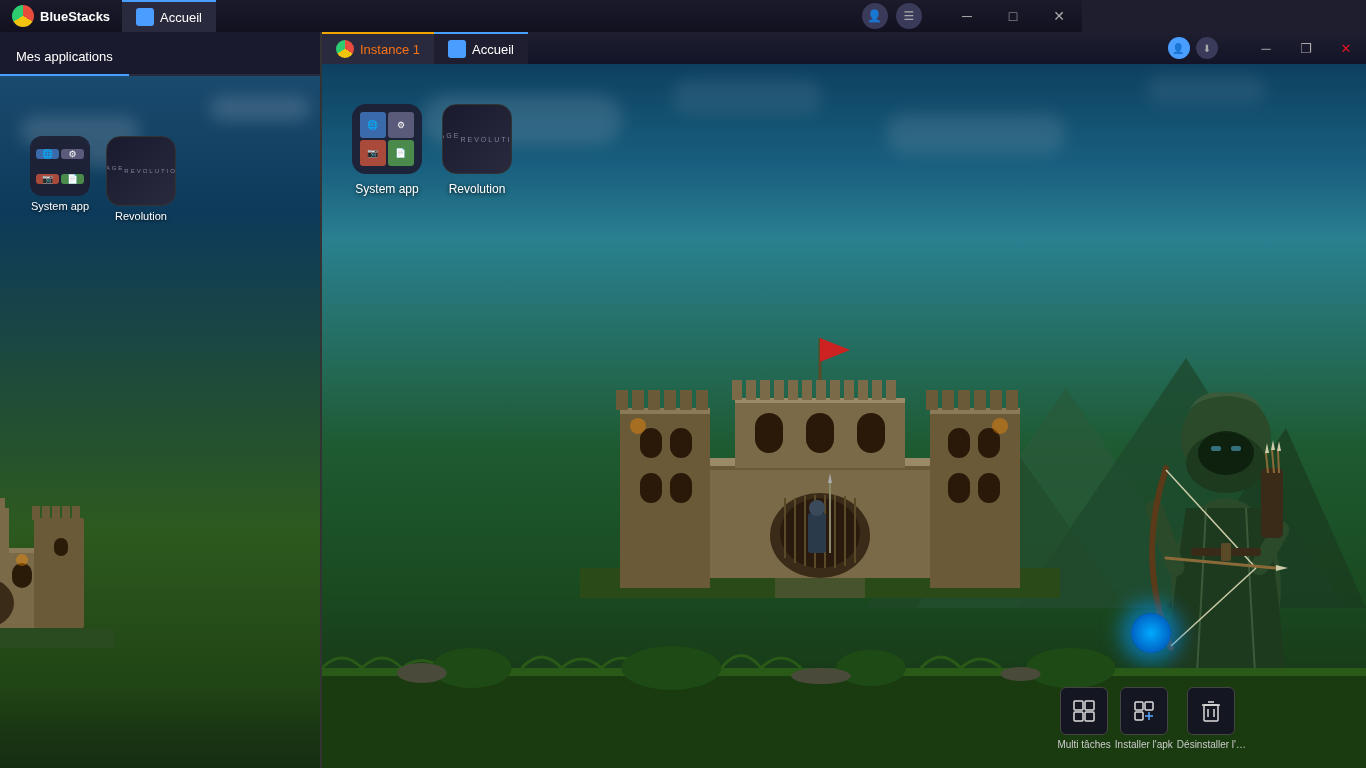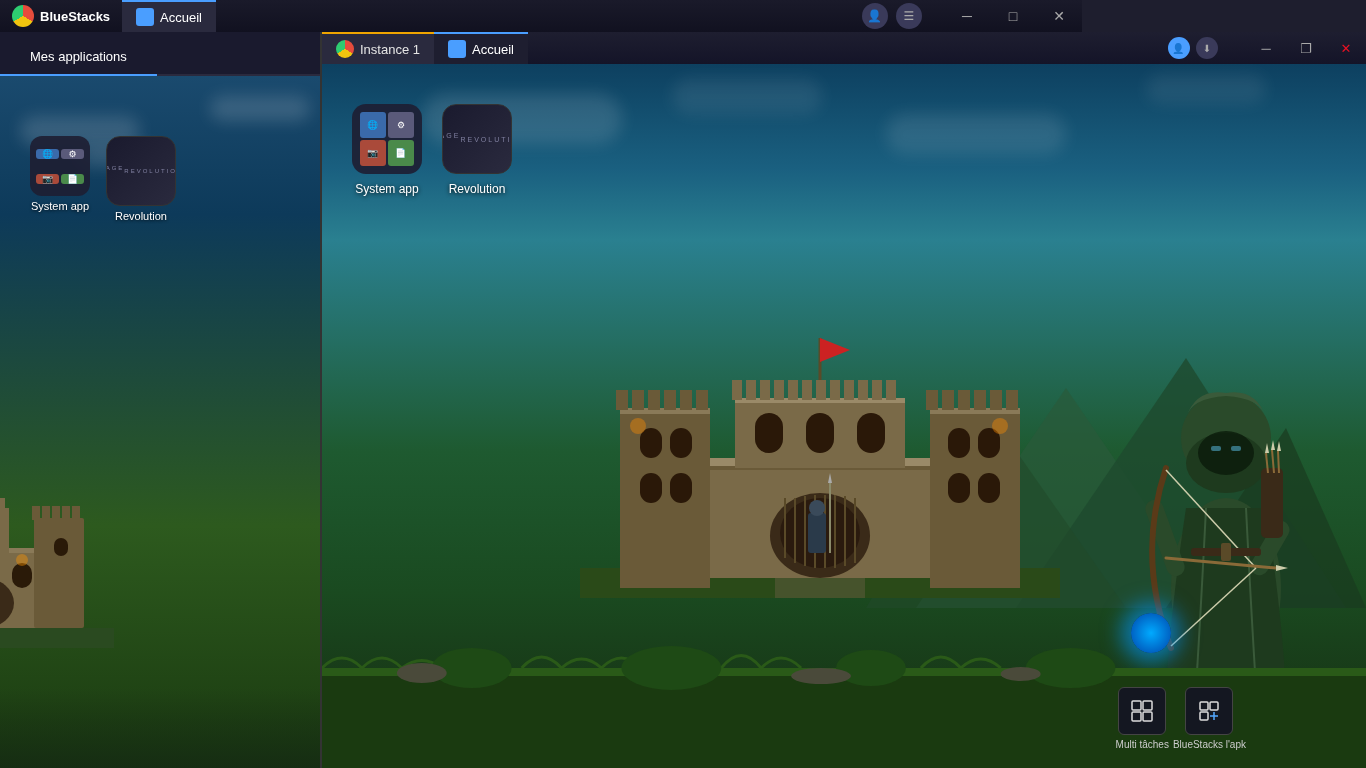--- a/index.html
+++ b/index.html
@@ -125,21 +125,21 @@
     #left-nav {
       height: 44px;
       background: #1a1a2e;
       display: flex;
       align-items: flex-end;
       border-bottom: 2px solid #2a2a3e;
       position: relative;
       z-index: 2;
     }
     .left-nav-tab {
-      padding: 10px 30px;
+      padding: 10px 16px;
       color: #ccc;
       font-size: 13px;
       cursor: pointer;
       position: relative;
     }
     .left-nav-tab.active {
       color: #fff;
       border-bottom: 2px solid #4a9eff;
       margin-bottom: -2px;
     }
@@ -236,21 +236,21 @@
       gap: 6px;
       cursor: pointer;
       border-top: 2px solid #f0a500;
     }
     .bs-logo-small {
       width: 18px; height: 18px;
       border-radius: 50%;
       background: conic-gradient(#e74c3c 0deg 120deg, #f1c40f 120deg 240deg, #2ecc71 240deg 360deg);
     }
     #instance-tab-text {
-      color: #e5e5e5;
+      color: #f97316;
       font-size: 13px;
     }
     
     #inner-accueil-tab {
       display: flex;
       align-items: center;
       height: 100%;
       padding: 0 14px;
       background: #1e1e30;
       gap: 6px;
@@ -778,21 +778,33 @@
             <div class="toolbar-btn">
               <div class="toolbar-icon-box">
                 <svg width="24" height="24" viewBox="0 0 24 24" fill="none">
                   <rect x="3" y="3" width="8" height="8" rx="1" stroke="#ddd" stroke-width="1.5"></rect>
                   <rect x="13" y="3" width="8" height="8" rx="1" stroke="#ddd" stroke-width="1.5"></rect>
                   <rect x="3" y="13" width="8" height="8" rx="1" stroke="#ddd" stroke-width="1.5"></rect>
                   <line x1="17" y1="13" x2="17" y2="21" stroke="#5af" stroke-width="1.5"></line>
                   <line x1="13" y1="17" x2="21" y2="17" stroke="#5af" stroke-width="1.5"></line>
                 </svg>
               </div>
-              <span class="toolbar-label">BlueStacks l'apk</span>
+              <span class="toolbar-label">Installer l'apk</span>
+            </div>
+            <div class="toolbar-btn">
+              <div class="toolbar-icon-box">
+                <svg width="24" height="24" viewBox="0 0 24 24" fill="none">
+                  <rect x="5" y="6" width="14" height="16" rx="1" stroke="#ddd" stroke-width="1.5"></rect>
+                  <line x1="3" y1="6" x2="21" y2="6" stroke="#ddd" stroke-width="1.5"></line>
+                  <line x1="9" y1="3" x2="15" y2="3" stroke="#ddd" stroke-width="1.5"></line>
+                  <line x1="9" y1="10" x2="9" y2="18" stroke="#ddd" stroke-width="1.5"></line>
+                  <line x1="15" y1="10" x2="15" y2="18" stroke="#ddd" stroke-width="1.5"></line>
+                </svg>
+              </div>
+              <span class="toolbar-label">Désinstaller l'…</span>
             </div>
           </div>
 
         </div>
       </div>
     </div>
 
   </div>
 </div>
 

